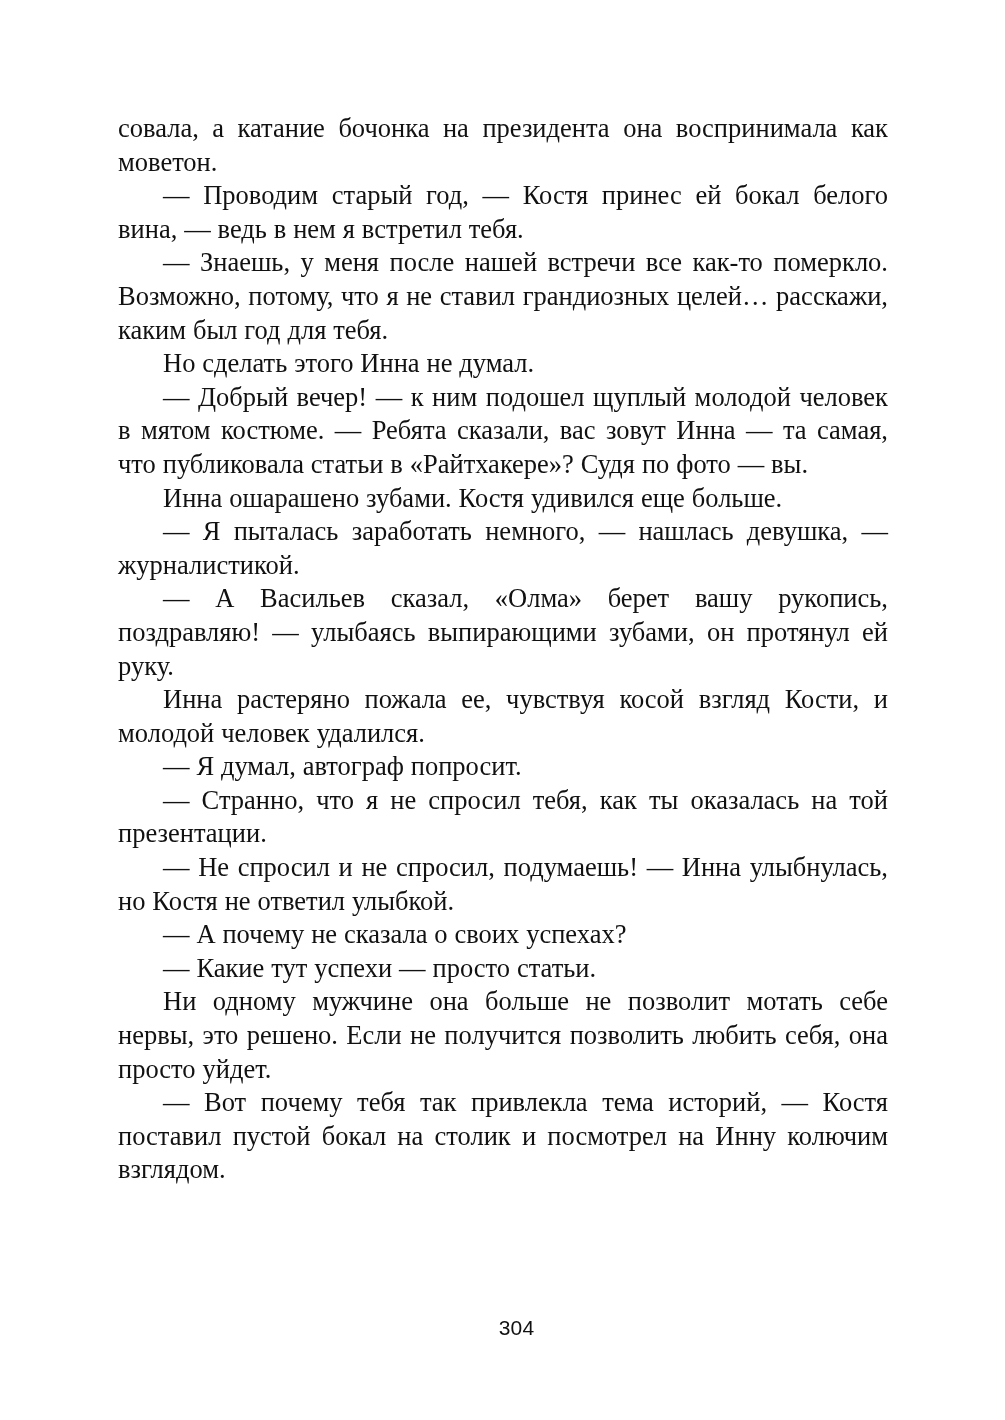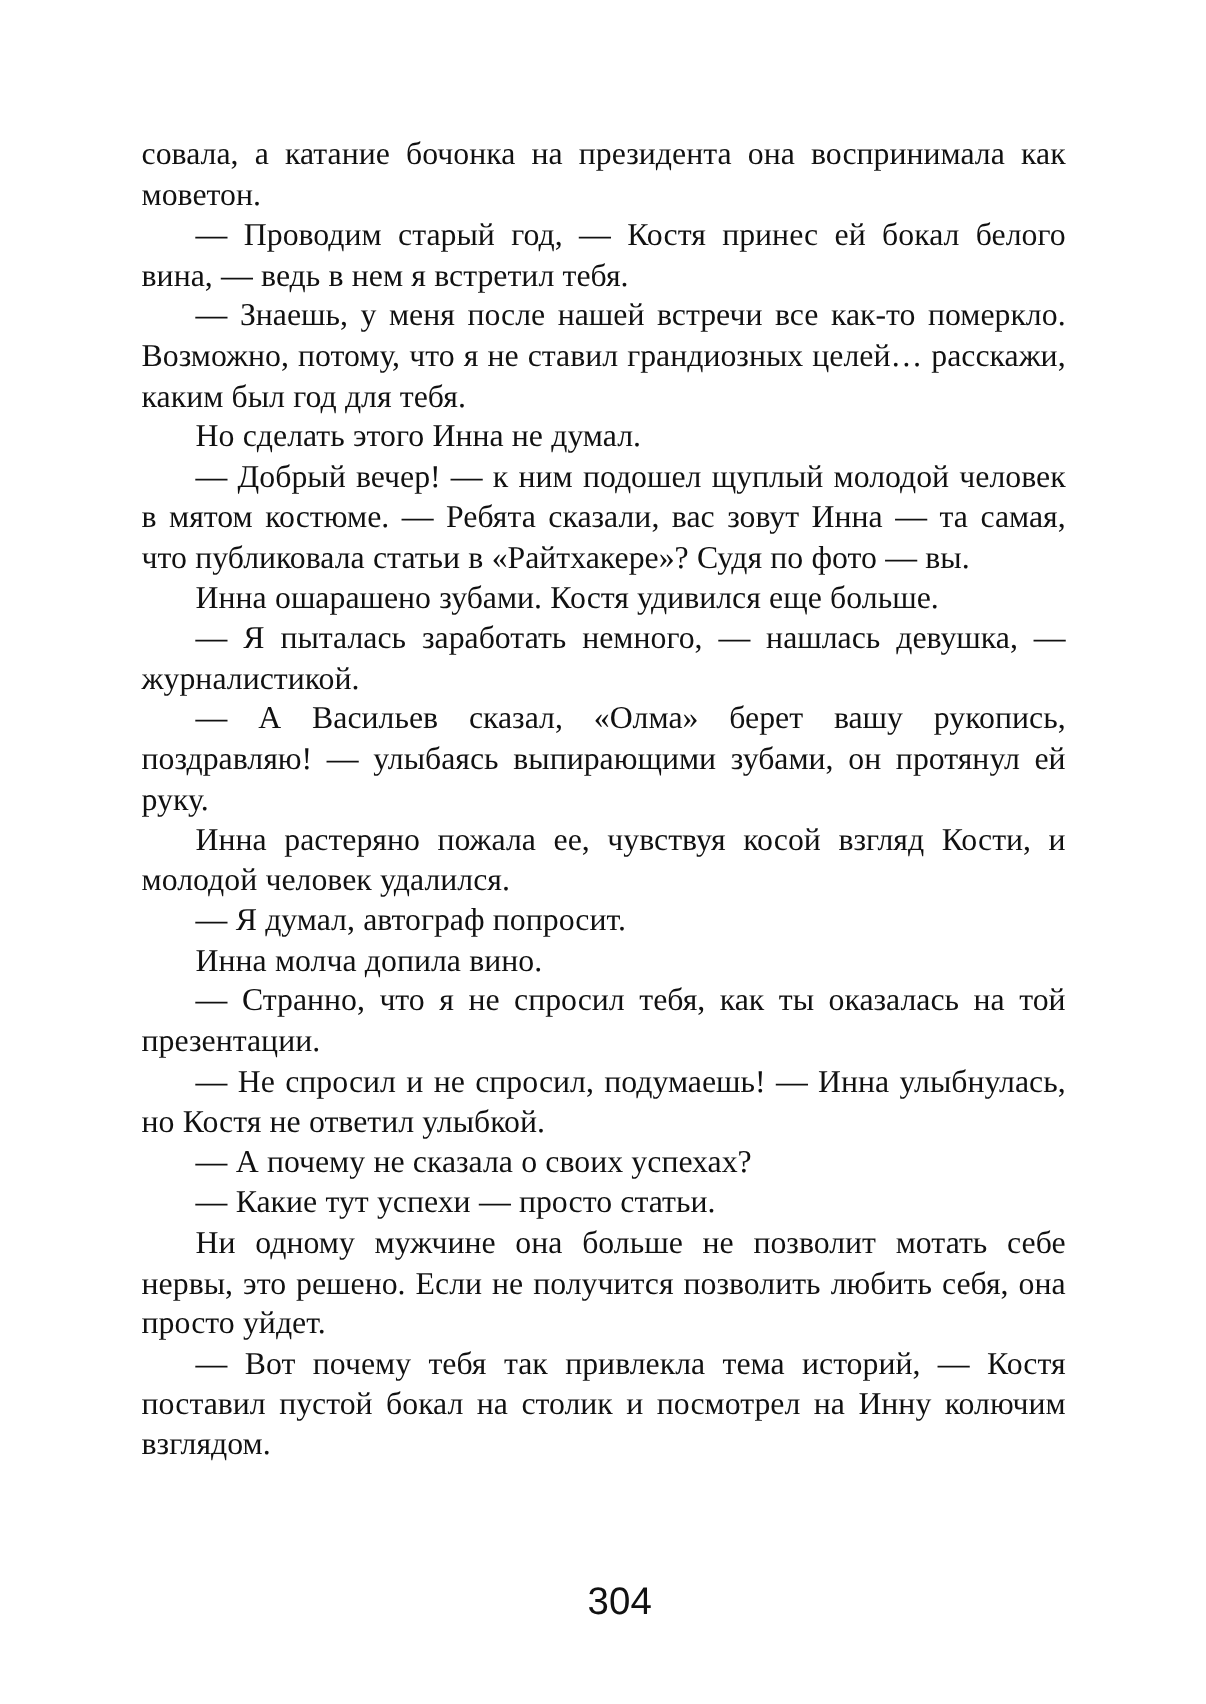--- a/index.html
+++ b/index.html
@@ -42,21 +42,21 @@
   .para.last-line-natural {
     text-align-last: left;
   }
   .page-number {
     position: absolute;
     left: 0;
     right: 0;
     top: 1316px;
     text-align: center;
     font-family: "Liberation Sans", "DejaVu Sans", sans-serif;
-    font-size: 32px;
+    font-size: 21px;
     color: #111111;
     letter-spacing: 0.2px;
     padding-left: 28px;
   }
 </style>
 </head>
 <body>
 
 <div class="page">
 
@@ -64,21 +64,20 @@
     <p class="para no-indent last-line-natural">совала, а катание бочонка на президента она воспринимала как моветон.</p>
     <p class="para last-line-natural">— Проводим старый год, — Костя принес ей бокал белого вина, — ведь в нем я встретил тебя.</p>
     <p class="para last-line-natural">— Знаешь, у меня после нашей встречи все как-то померкло. Возможно, потому, что я не ставил грандиозных целей… расскажи, каким был год для тебя.</p>
     <p class="para last-line-natural">Но сделать этого Инна не думал.</p>
     <p class="para last-line-natural">— Добрый вечер! — к ним подошел щуплый молодой человек в мятом костюме. — Ребята сказали, вас зовут Инна — та самая, что публиковала статьи в «Райтхакере»? Судя по фото — вы.</p>
     <p class="para last-line-natural">Инна ошарашено зубами. Костя удивился еще больше.</p>
     <p class="para last-line-natural">— Я пыталась заработать немного, — нашлась девушка, — журналистикой.</p>
     <p class="para last-line-natural">— А Васильев сказал, «Олма» берет вашу рукопись, поздравляю! — улыбаясь выпирающими зубами, он протянул ей руку.</p>
     <p class="para last-line-natural">Инна растеряно пожала ее, чувствуя косой взгляд Кости, и молодой человек удалился.</p>
     <p class="para last-line-natural">— Я думал, автограф попросит.</p>
-    <p class="para last-line-natural">Инна молча допила вино.</p>
     <p class="para last-line-natural">— Странно, что я не спросил тебя, как ты оказалась на той презентации.</p>
     <p class="para last-line-natural">— Не спросил и не спросил, подумаешь! — Инна улыбнулась, но Костя не ответил улыбкой.</p>
     <p class="para last-line-natural">— А почему не сказала о своих успехах?</p>
     <p class="para last-line-natural">— Какие тут успехи — просто статьи.</p>
     <p class="para last-line-natural">Ни одному мужчине она больше не позволит мотать себе нервы, это решено. Если не получится позволить любить себя, она просто уйдет.</p>
     <p class="para last-line-natural">— Вот почему тебя так привлекла тема историй, — Костя поставил пустой бокал на столик и посмотрел на Инну колючим взглядом.</p>
   </div>
 
   <div class="page-number">304</div>
 

